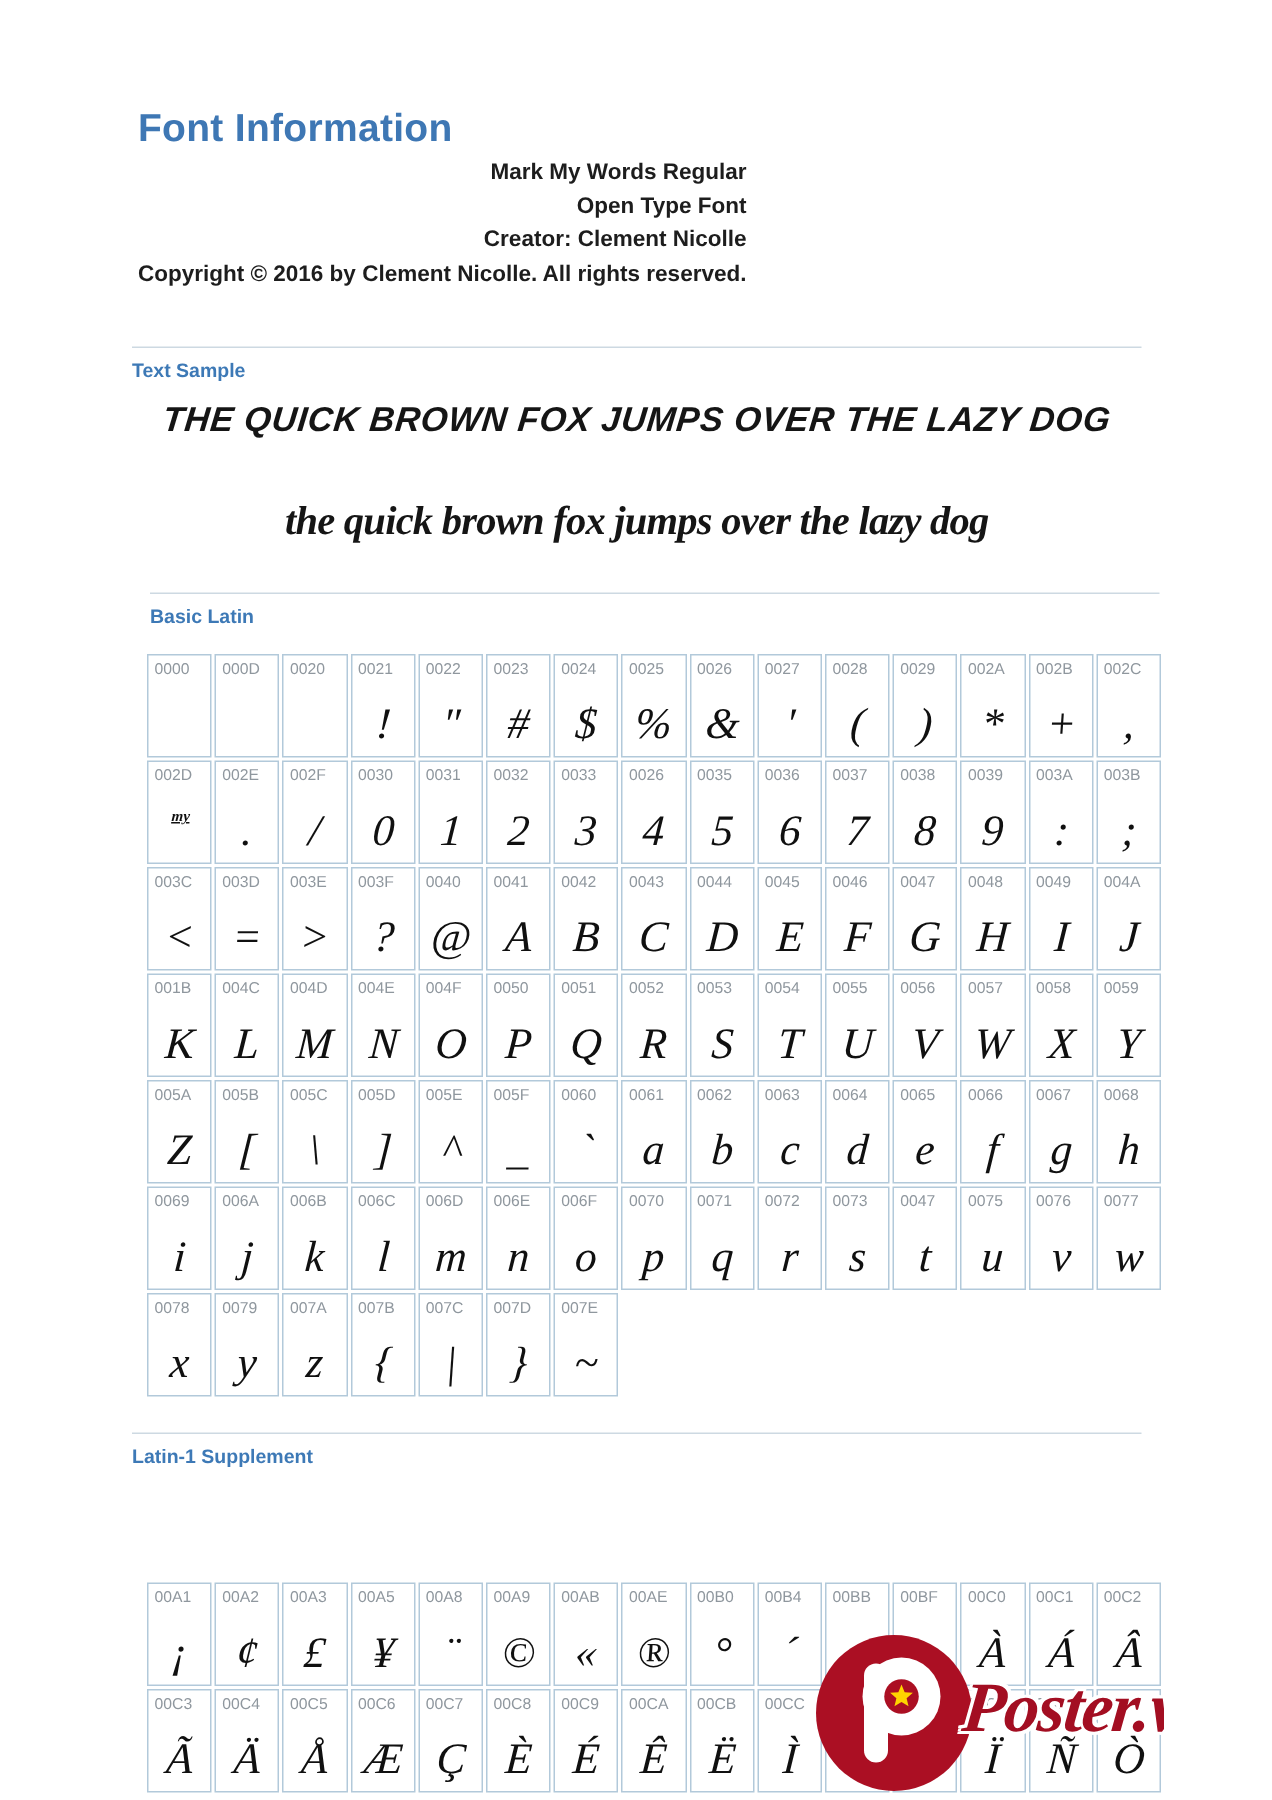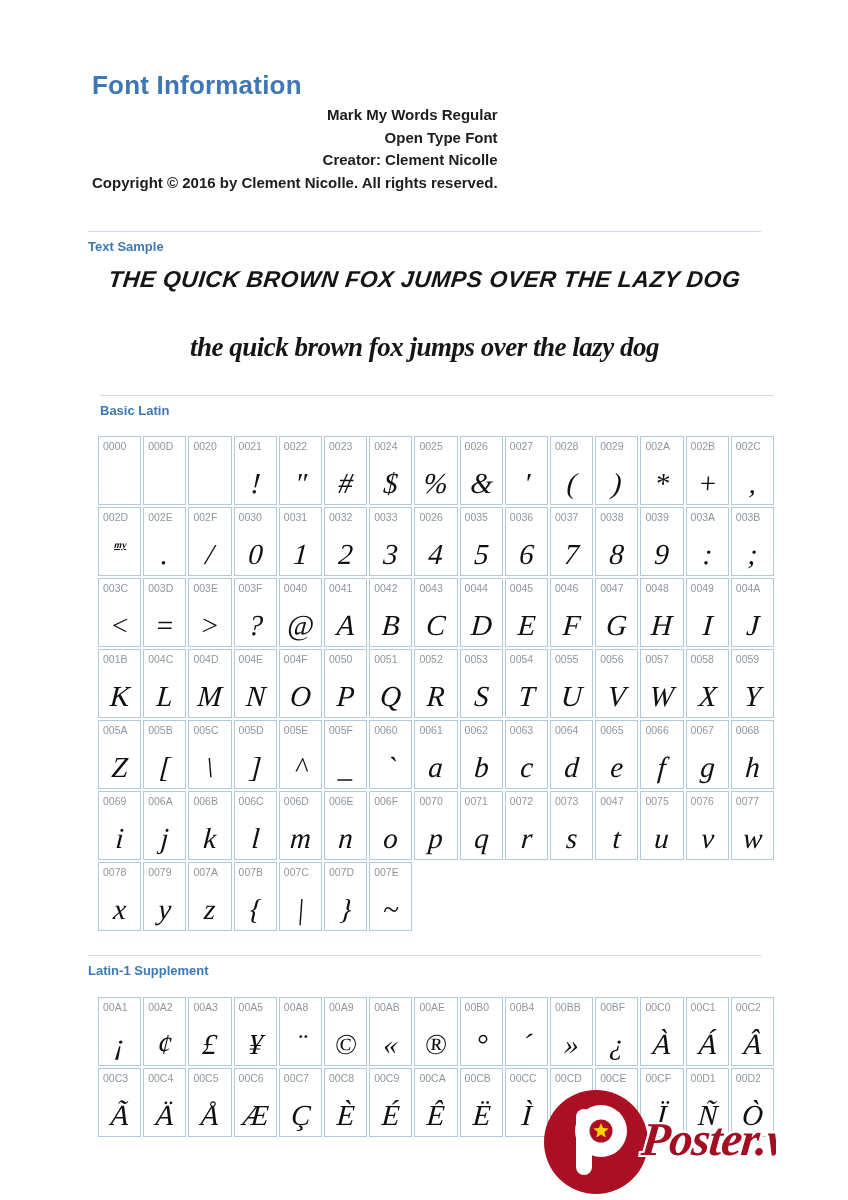--- a/index.html
+++ b/index.html
@@ -32,21 +32,21 @@
   .sample-line-2 {
     position:absolute; left:88px; top:332px; width:673px; text-align:center;
     font-family:"Liberation Serif", serif; font-style:italic; font-weight:bold;
     font-size:27px; color:#151515; letter-spacing:-0.5px;
   }
   .glyph-grid {
     position:absolute; left:88px; width:676px;
     display:grid; grid-template-columns:repeat(15, 1fr); gap:2px;margin-left:10px;
   }
   .grid-basiclatin { top:436px; }
-  .grid-latin1     { top:997px; }
+  .grid-latin1     { top:1055px; }
   .cell {
     border:1px solid #b2c9da; height:69px; background:#fff;
     display:flex; flex-direction:column; justify-content:space-between;
     overflow:hidden;
   }
   .cell.blank { border:none; }
   .code {
     font-size:10.5px; color:#8f979e; padding:3px 0 0 4px; line-height:12px;
     font-family:"Liberation Sans", sans-serif;
   }

